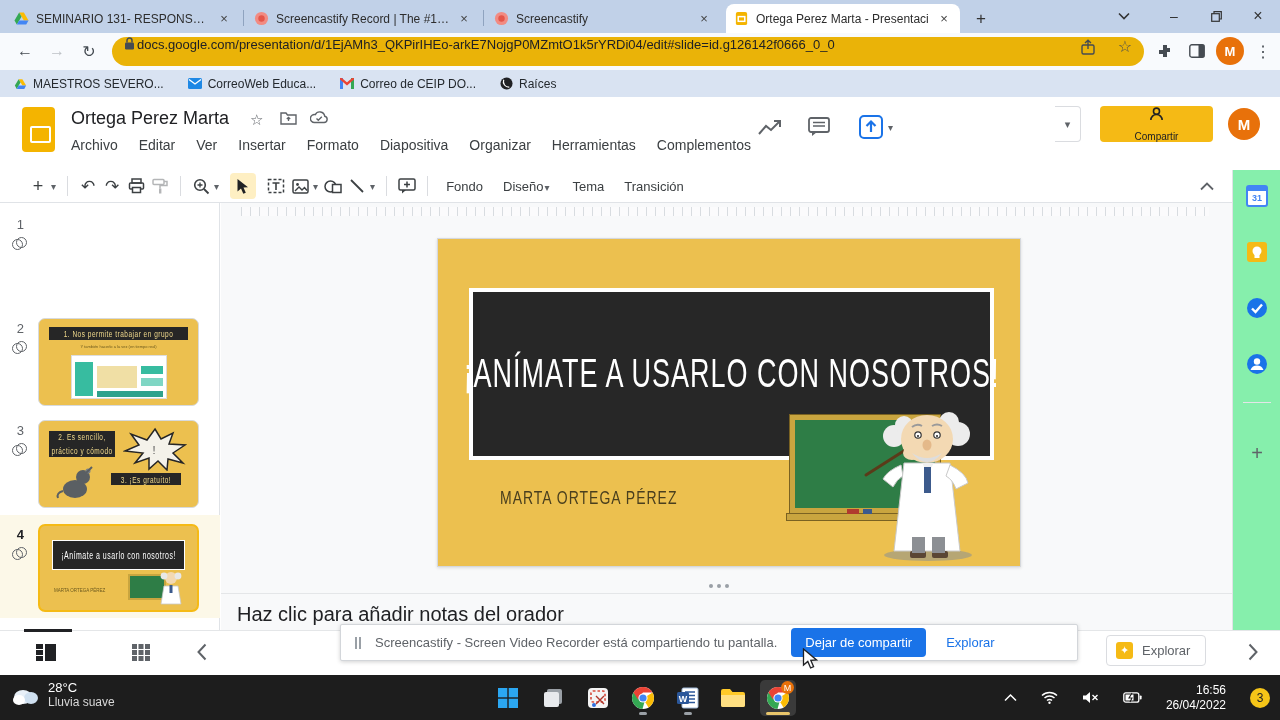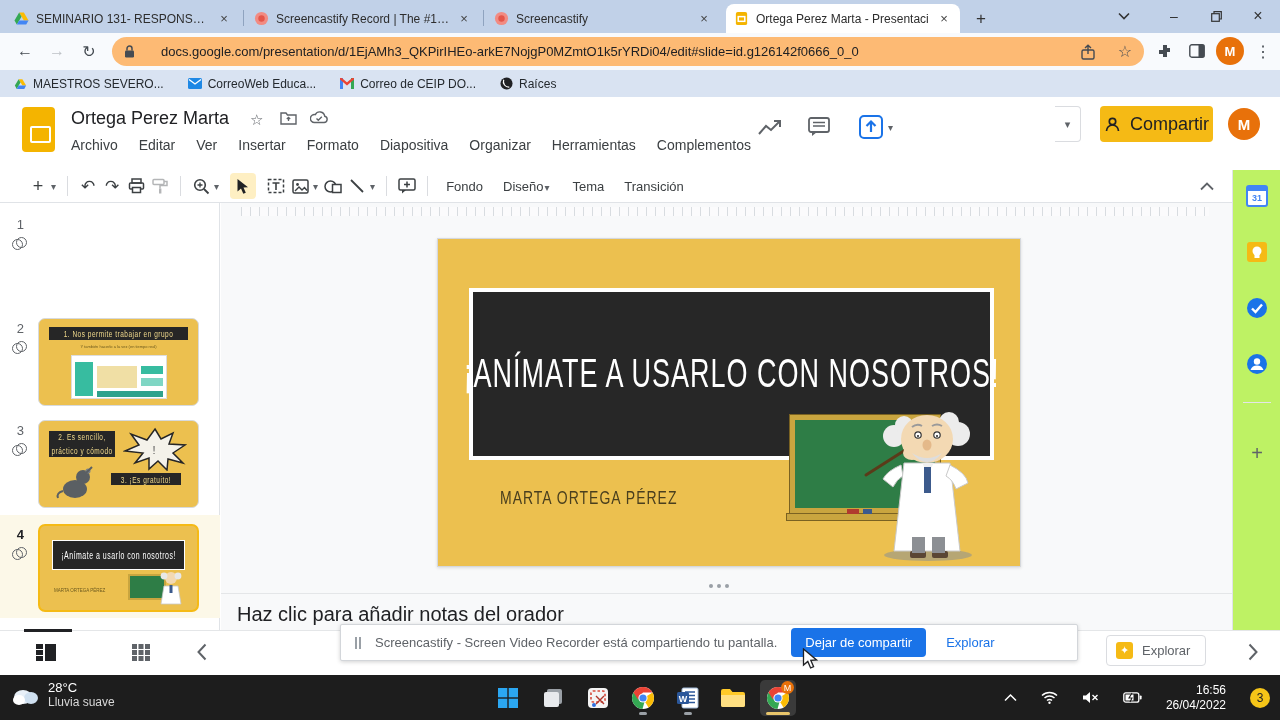--- a/index.html
+++ b/index.html
@@ -15,42 +15,42 @@
   .tab .ttl { flex:1; white-space:nowrap; overflow:hidden; text-overflow:ellipsis; }
   .tab .x { color:#444; font-size:13px; width:16px; text-align:center; cursor:default; }
   .tab.active { background:#fff; }
   .tabsep { position:absolute; top:10px; width:1px; height:16px; background:#8FA3BF; }
   .favicon { width:15px; height:15px; flex:0 0 15px; }
   .win-btn { position:absolute; top:0; width:40px; height:32px; display:flex; align-items:center; justify-content:center; color:#333; font-size:14px; }
 
   .omnibox-row { position:absolute; left:0; top:33px; width:1280px; height:37px; background:#F8FAFD; }
   .nav-ic { position:absolute; top:5px; width:26px; height:26px; display:flex; align-items:center; justify-content:center;
             font-size:16px; color:#454B52; }
-  .url-pill { position:absolute; left:112px; top:4px; width:1032px; height:29px; background:#fdba74; border-radius:15px;
-              display:flex; align-items:center; padding:0 12px; gap:26px; }
+  .url-pill { position:absolute; left:112px; top:4px; width:1032px; height:29px; background:#eab308; border-radius:15px;
+              display:flex; align-items:flex-start; padding:0 12px; gap:2px; }
   .url-text { font-size:13px; color:#202124; white-space:nowrap; overflow:hidden; }
 
   .bookmarks { position:absolute; left:0; top:70px; width:1280px; height:27px; background:#D9E3F2; display:flex; align-items:center; gap:24px; padding-left:14px; }
   .bm { display:flex; align-items:center; gap:6px; font-size:12px; color:#24292E; }
 
   
   .gs-header { position:absolute; left:0; top:97px; width:1280px; height:73px; background:#fff; }
   .slides-logo { position:absolute; left:22px; top:10px; width:33px; height:45px; background:#F4B400; border-radius:4px; }
   .slides-logo::after { content:""; position:absolute; left:8px; top:19px; width:17px; height:13px; border:2.5px solid #fff; border-radius:2px; }
   .doc-title { position:absolute; left:71px; top:11px; font-size:18px; color:#202124; }
   .title-ic { position:absolute; top:14px; color:#5f6368; font-size:15px; }
   .menubar { position:absolute; left:71px; top:40px; display:flex; gap:21px; font-size:14px; color:#3c4043; }
   .menubar span { cursor:default; }
   .hdr-right-ic { position:absolute; top:14px; color:#5f6368; }
   .btn-present { position:absolute; left:925px; top:9px; width:130px; height:36px; border:1px solid #dadce0; border-radius:4px;
                  background:#fff; display:flex; align-items:center; gap:10px; padding:0 12px; font-size:14px; color:#3c4043; }
   .present-caret { position:absolute; left:1055px; top:9px; width:26px; height:36px; border:1px solid #dadce0; border-left:none;
                    border-radius:0 4px 4px 0; display:flex; align-items:center; justify-content:center; color:#5f6368; font-size:11px; background:#fff;}
   .btn-share { position:absolute; left:1100px; top:9px; width:113px; height:36px; background:#F5BA15; border-radius:4px;
-               display:flex; align-items:center; gap:9px; justify-content:center; font-size:18px; color:#202124; font-weight:500; }
+               display:flex; align-items:center; gap:9px; justify-content:center; font-size:10px; color:#202124; font-weight:500;flex-direction:column; }
   .avatar { position:absolute; left:1228px; top:11px; width:32px; height:32px; border-radius:50%; background:#E8710A;
             color:#fff; font-size:15px; display:flex; align-items:center; justify-content:center; font-weight:bold; }
 
   
   .gs-toolbar { position:absolute; left:0; top:170px; width:1280px; height:33px; background:#fff; border-bottom:1px solid #E0E3E7;
                 display:flex; align-items:center; padding-left:26px; }
   .tb { display:flex; align-items:center; justify-content:center; height:26px; min-width:24px; color:#3c4043; }
   .tb.sel { background:#FEEFC3; border-radius:4px; width:26px; }
   .tb-caret { font-size:10px; color:#5f6368; margin:0 3px 0 1px; }
   .tb-sep { width:1px; height:20px; background:#dadce0; margin:0 8px; }
@@ -77,21 +77,21 @@
   .title-box { position:absolute; left:31px; top:49px; width:525px; height:172px; background:#272727; border:4px solid #fff;
                display:flex; align-items:center; justify-content:center; }
   .title-box span { color:#fff; font-size:27px; letter-spacing:1px; transform:scaleY(1.5); white-space:nowrap; }
   .slide-author { position:absolute; left:62px; top:250px; color:#4A3F1E; font-size:14px; letter-spacing:1px; transform:scaleY(1.35); }
   .dots-handle { position:absolute; left:488px; top:381px; display:flex; gap:4px; }
   .dots-handle i { width:4px; height:4px; border-radius:50%; background:#9AA0A6; }
   .notes-line { position:absolute; left:0; top:390px; width:1011px; height:1px; background:#E4E6E8; }
   .notes-ph { position:absolute; left:16px; top:400px; font-size:20px; color:#202124; }
 
   
-  .right-rail { position:absolute; left:1232px; top:170px; width:48px; height:460px; background:#bef264; border-left:1px solid #E0E3E7; }
+  .right-rail { position:absolute; left:1232px; top:170px; width:48px; height:460px; background:#86efac; border-left:1px solid #E0E3E7; }
   .rail-ic { position:absolute; left:12px; width:24px; height:24px; }
 
   
   .statusbar { position:absolute; left:0; top:630px; width:1280px; height:45px; background:#fff; border-top:1px solid #E4E6E8; }
   .view-ind { position:absolute; left:24px; top:-2px; width:48px; height:3px; background:#202124; }
   .btn-explore { position:absolute; left:1106px; top:4px; width:100px; height:31px; border:1px solid #dadce0; border-radius:4px;
                  background:#fff; display:flex; align-items:center; gap:9px; padding:0 9px; font-size:13px; color:#5f6368; }
   .explore-badge { width:17px; height:17px; background:#F5BA15; border-radius:3px; display:flex; align-items:center; justify-content:center; color:#fff; font-size:11px; }
 
   

